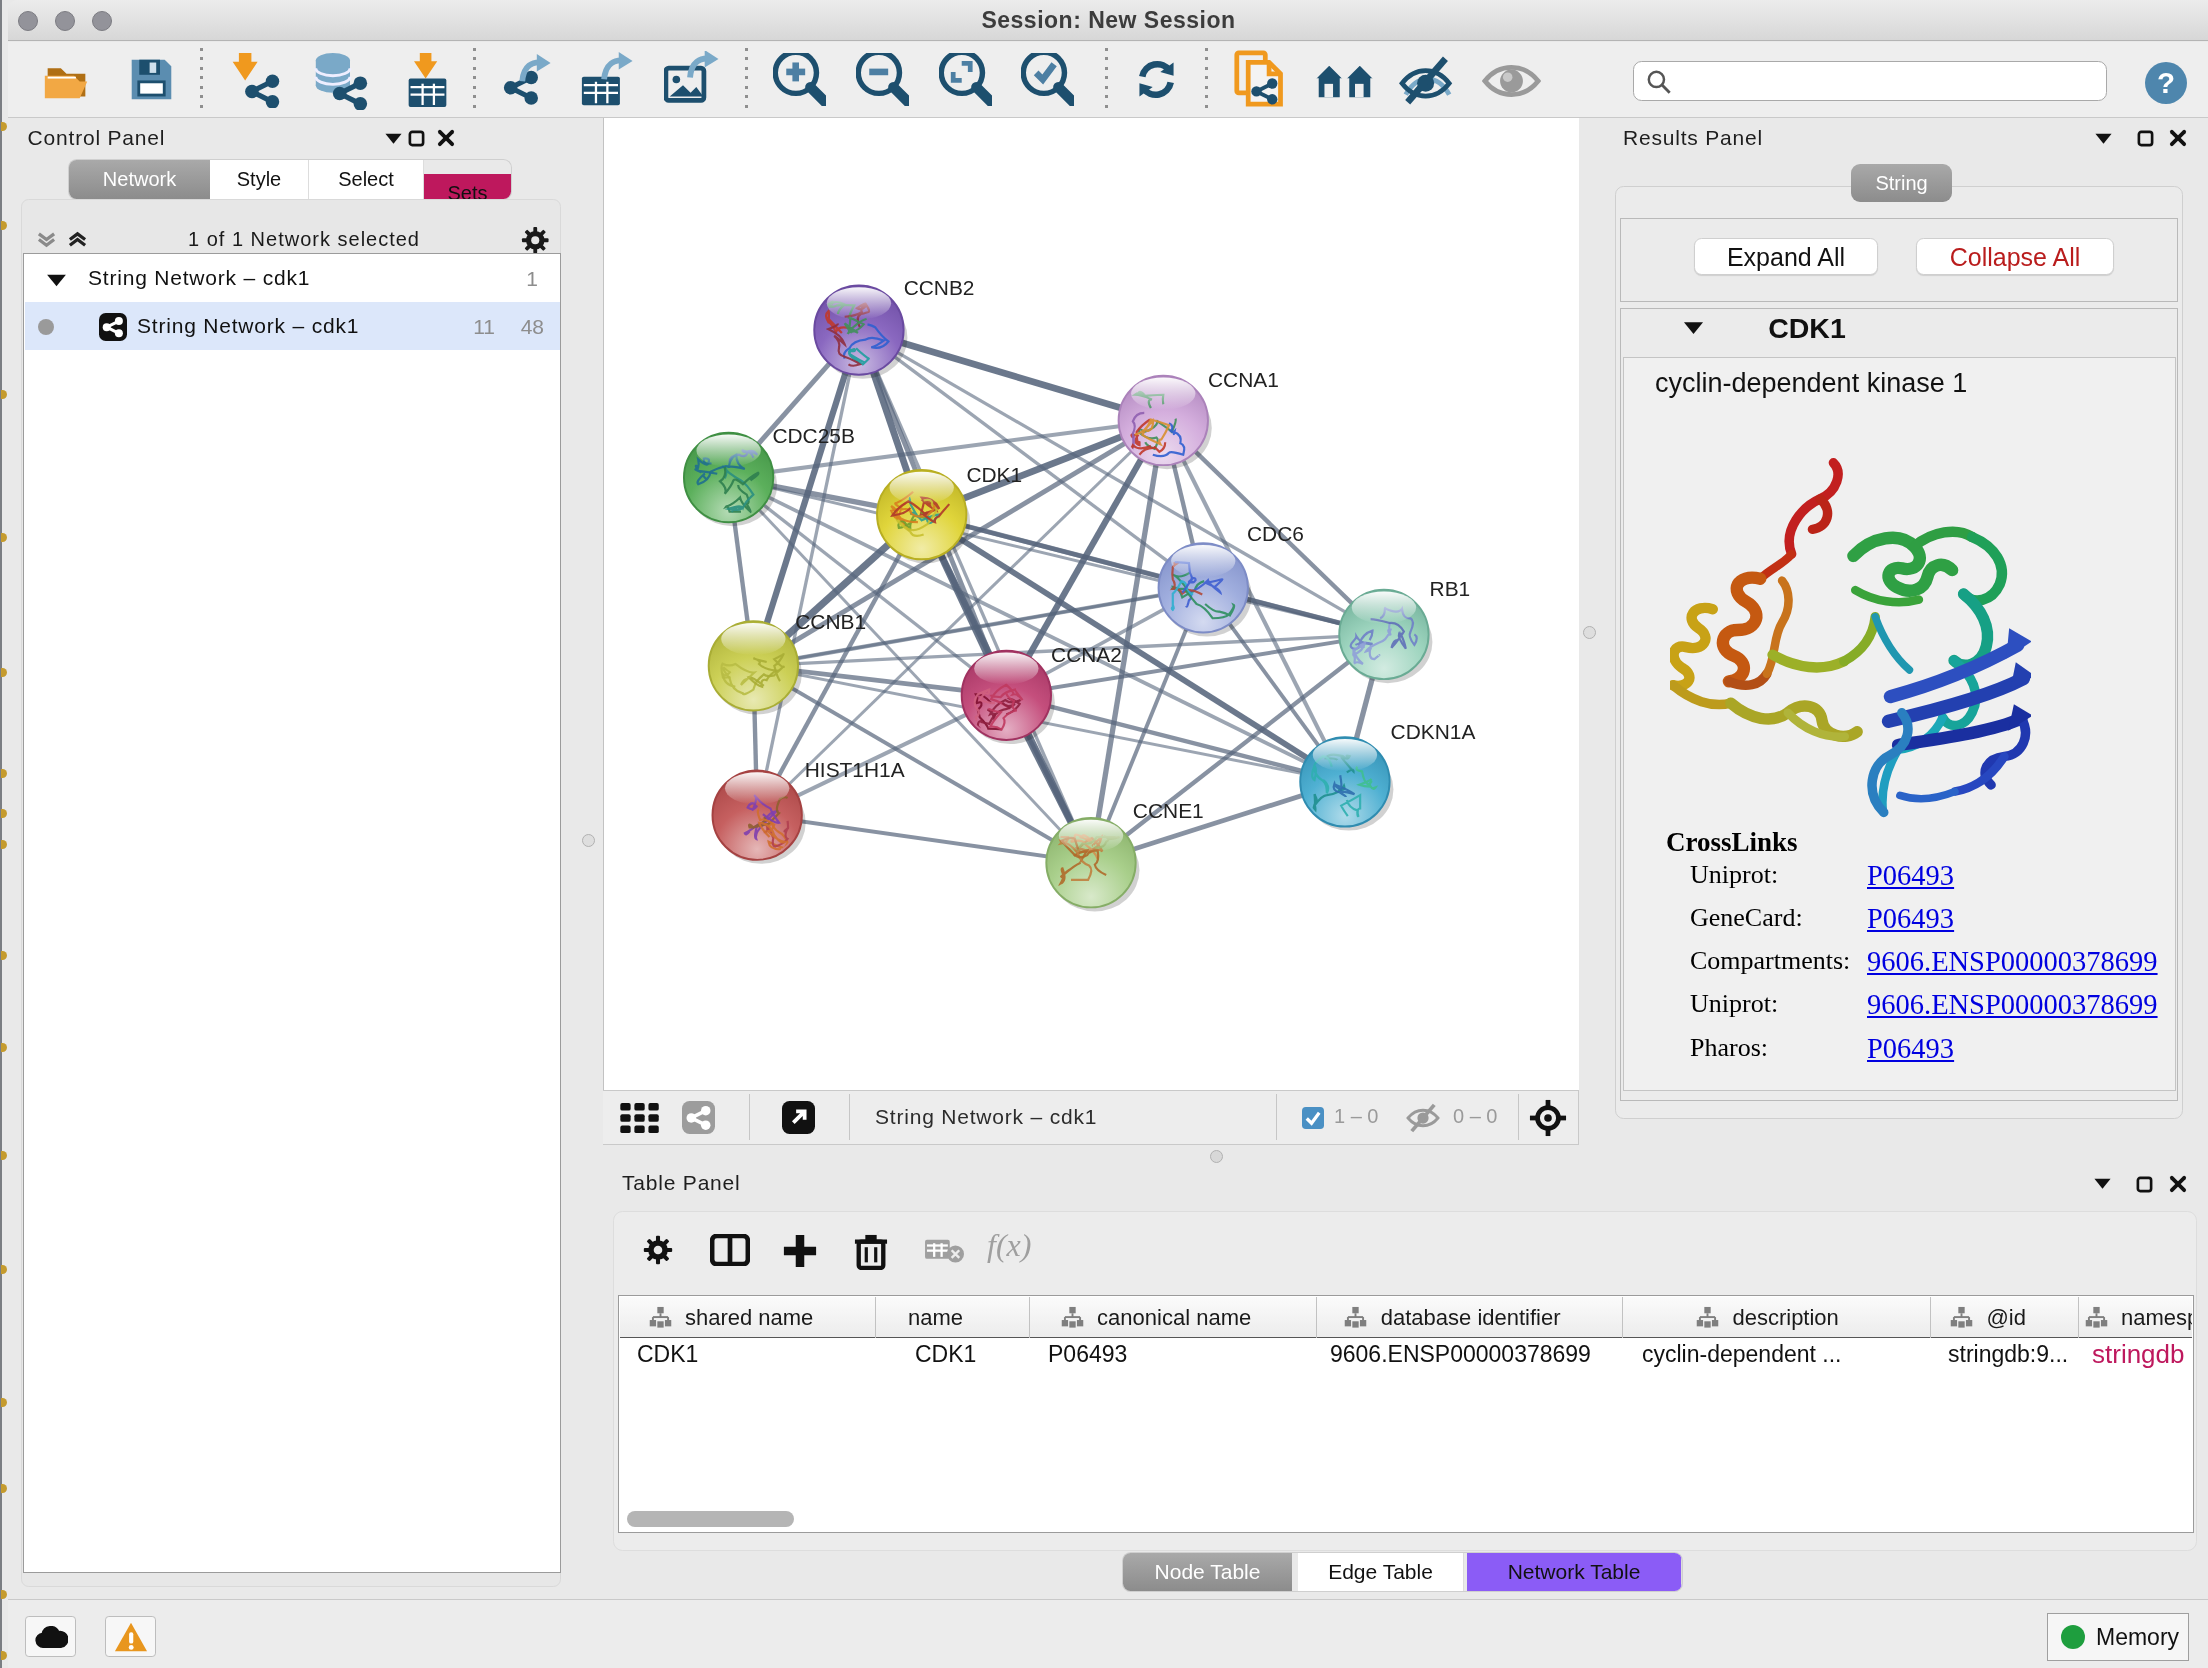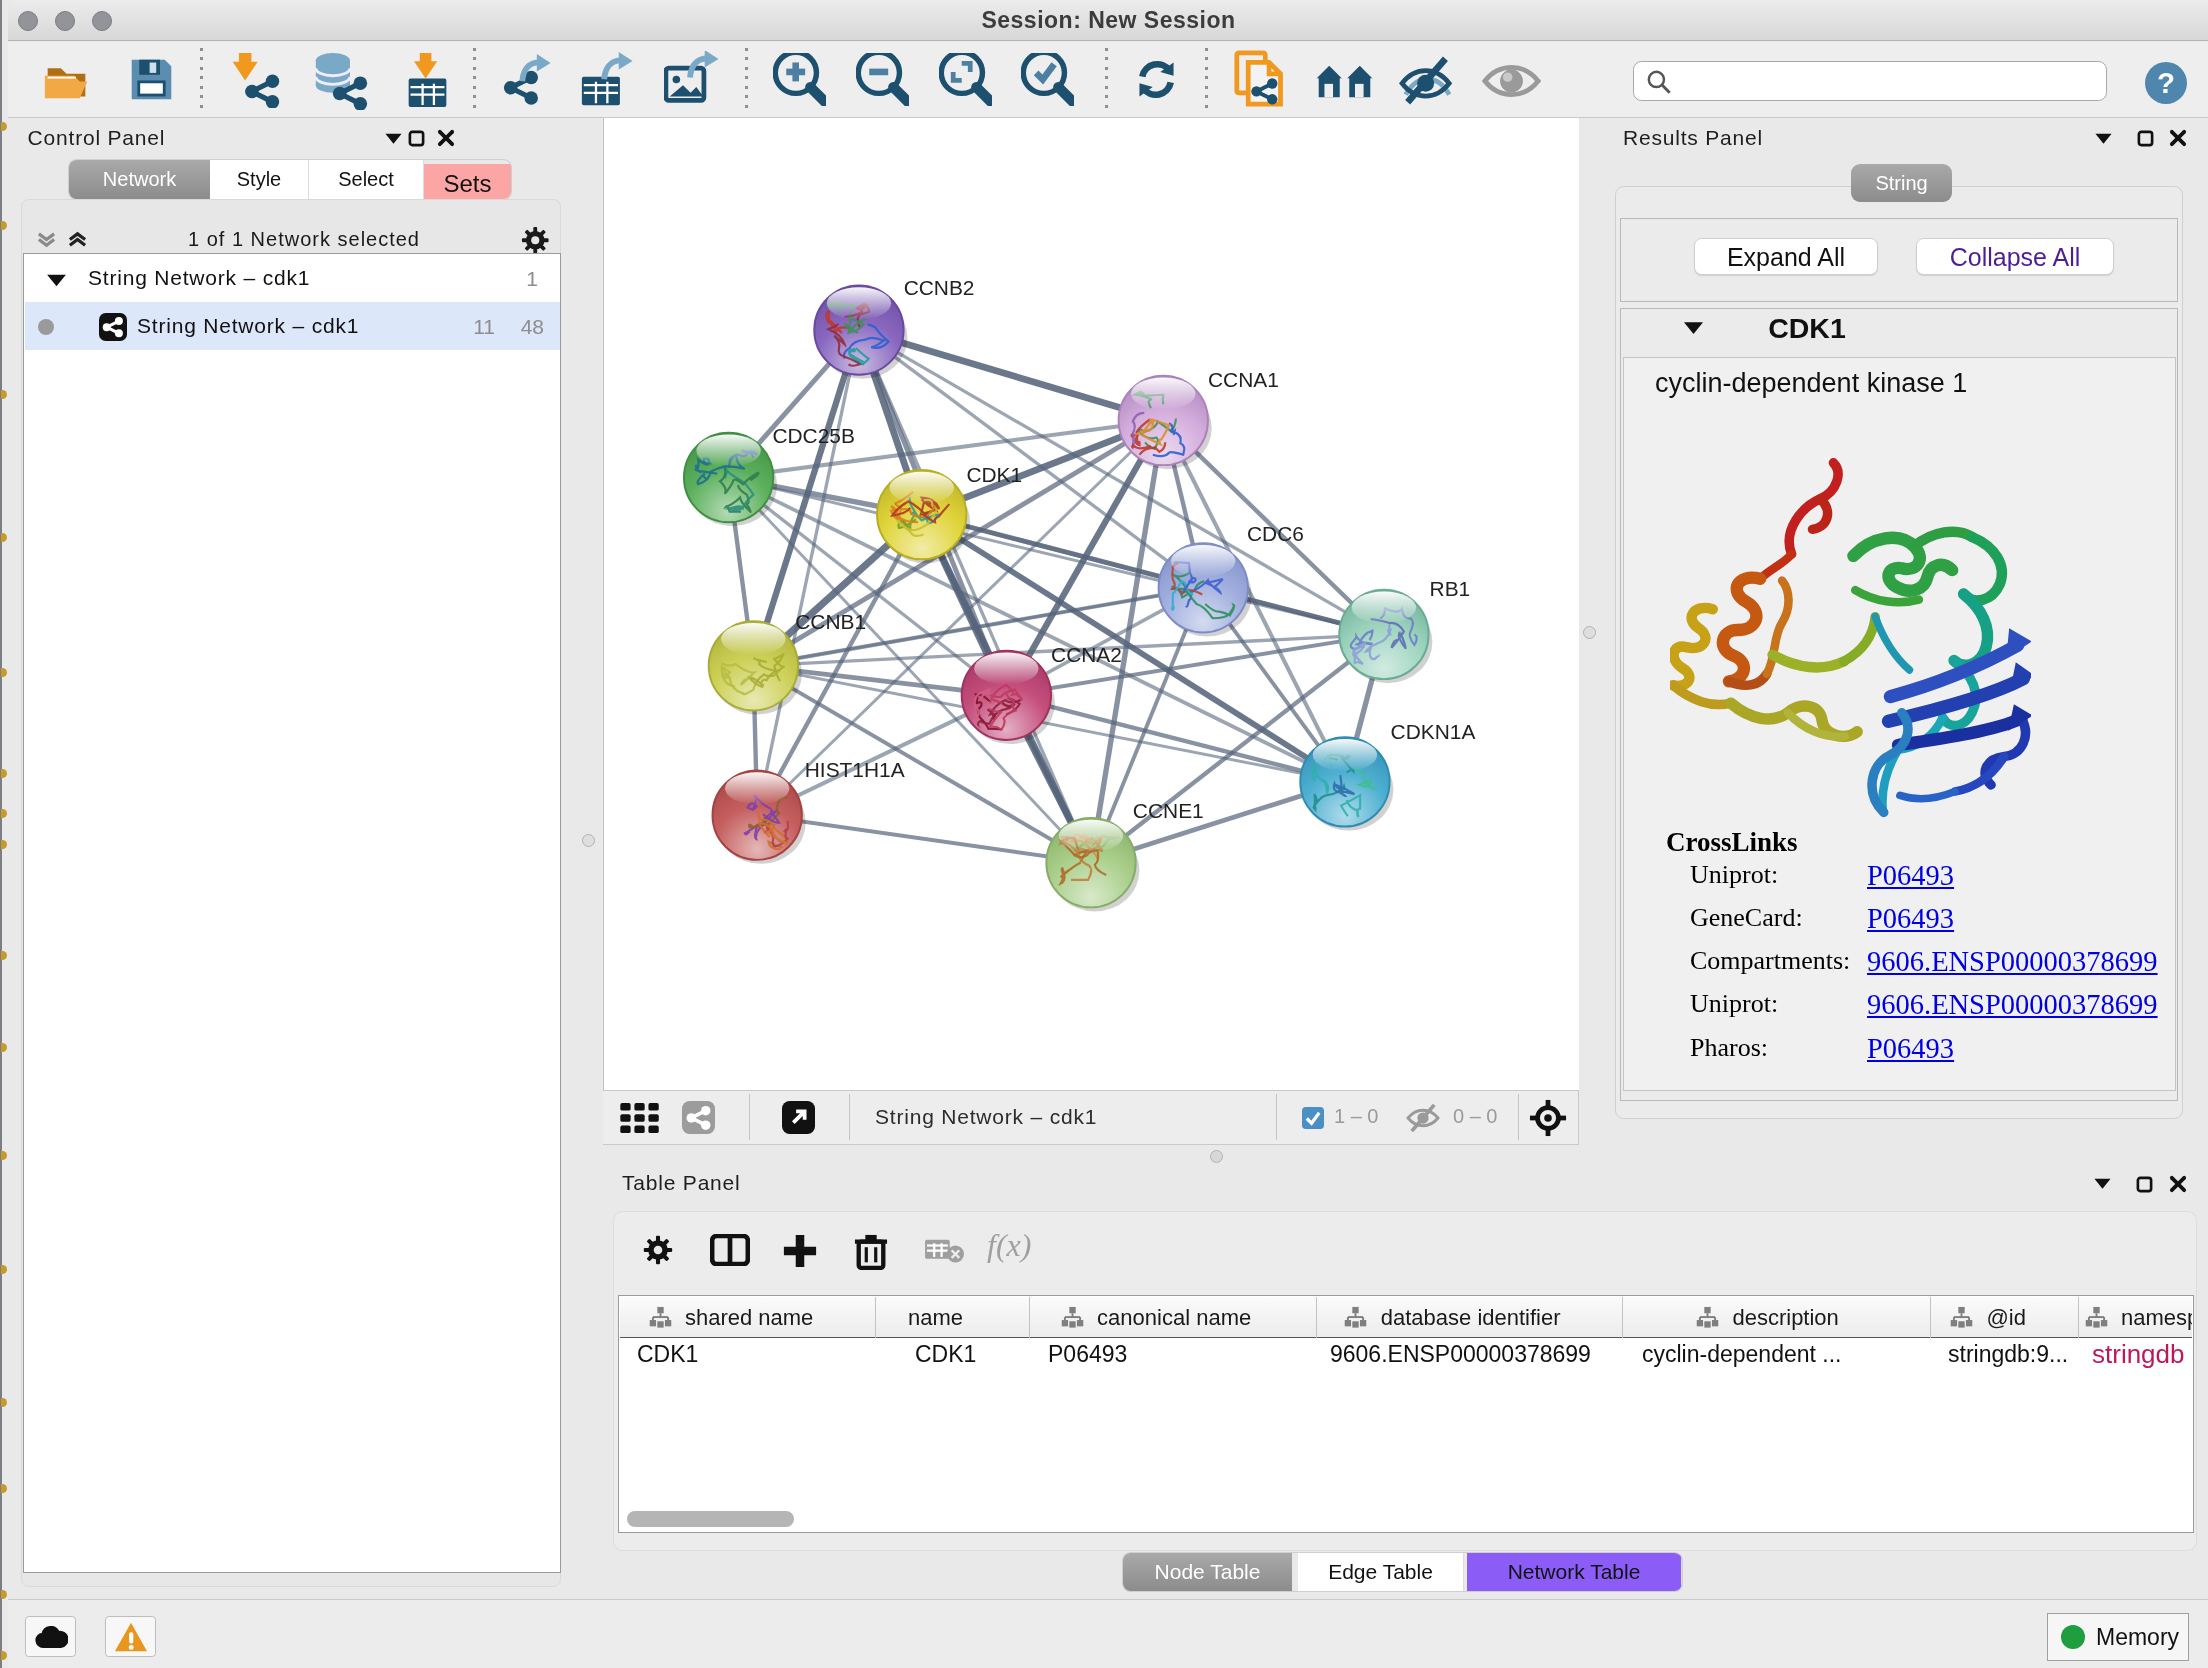--- a/index.html
+++ b/index.html
@@ -184,21 +184,21 @@
 <svg style="position:absolute;left:437px;top:129px;" width="18" height="18" viewBox="0 0 19 19">
     <g stroke="#111" stroke-width="4" stroke-linecap="round">
       <line x1="3.0" y1="3.0" x2="16.0" y2="16.0"></line>
       <line x1="16.0" y1="3.0" x2="3.0" y2="16.0"></line>
     </g>
   </svg>
 <div class="abs" style="left:69px;top:160px;width:442px;height:39px;border-radius:7.6px;overflow:hidden;box-shadow:0 0 0 1px #cfcfcf">
     <div class="graytab" style="position:absolute;left:0px;top:0;width:141px;height:39px;line-height:39px;text-align:center;font-size:20px;">Network</div>
     <div class="" style="position:absolute;left:141px;top:0;width:99px;height:39px;line-height:39px;text-align:center;font-size:20px;background:#fff;color:#111;border-right:1px solid #ddd">Style</div>
     <div class="" style="position:absolute;left:240px;top:0;width:115px;height:39px;line-height:39px;text-align:center;font-size:20px;background:#fff;color:#111;border-right:1px solid #ddd">Select</div>
-    <div class="" style="position:absolute;left:355px;top:4px;width:88px;height:39px;line-height:39px;text-align:center;font-size:24px;background:#fca5a5;color:#111;border-right:1px solid #ddd">Sets</div>
+    <div class="" style="position:absolute;left:355px;top:14px;width:88px;height:39px;line-height:39px;text-align:center;font-size:20px;background:#be185d;color:#111;border-right:1px solid #ddd">Sets</div>
   </div>
 <div class="abs" style="left:21px;top:199px;width:540px;height:1388px;background:#e7e7e7;border-radius:7.6px;border:1px solid #d9d9d9"></div>
 <svg style="position:absolute;left:36px;top:231px;" width="21" height="19" viewBox="0 0 22 20">
     <g stroke="#8a8a8a" stroke-width="3.4" fill="none">
       <path d="M3,3 L11,9 L19,3"></path>
       <path d="M3,9 L11,15 L19,9"></path>
     </g>
   </svg>
 <svg style="position:absolute;left:67px;top:231px;" width="21" height="19" viewBox="0 0 22 20">
     <g stroke="#222" stroke-width="3.4" fill="none">
@@ -581,21 +581,21 @@
 <svg style="position:absolute;left:2169px;top:129px;" width="18" height="18" viewBox="0 0 19 19">
     <g stroke="#111" stroke-width="4" stroke-linecap="round">
       <line x1="3.0" y1="3.0" x2="16.0" y2="16.0"></line>
       <line x1="16.0" y1="3.0" x2="3.0" y2="16.0"></line>
     </g>
   </svg>
 <div class="abs" style="left:1615px;top:186px;width:568px;height:933px;background:#ebebeb;border:1px solid #cfcfcf;border-radius:8.6px"></div>
 <div class="abs graytab" style="left:1851px;top:164px;width:101px;height:38px;border-radius:9px;font-size:20px;text-align:center;line-height:38px">String</div>
 <div class="abs" style="left:1620px;top:218px;width:558px;height:84px;border:1.9px solid #b9b9b9;background:#ebebeb"></div>
 <div class="abs" style="left:1694px;top:238px;width:184px;height:37px;background:#fff;border:1px solid #cfcfcf;border-radius:7.6px;font-size:25px;text-align:center;line-height:36px;color:#111;box-shadow:0 1px 1px rgba(0,0,0,0.12)">Expand All</div>
-<div class="abs" style="left:1916px;top:238px;width:198px;height:37px;background:#fff;border:1px solid #cfcfcf;border-radius:7.6px;font-size:25px;text-align:center;line-height:36px;color:#4c1d95;box-shadow:0 1px 1px rgba(0,0,0,0.12)">Collapse All</div>
+<div class="abs" style="left:1916px;top:238px;width:198px;height:37px;background:#fff;border:1px solid #cfcfcf;border-radius:7.6px;font-size:25px;text-align:center;line-height:36px;color:#b91c1c;box-shadow:0 1px 1px rgba(0,0,0,0.12)">Collapse All</div>
 <div class="abs" style="left:1620px;top:308px;width:558px;height:793px;border:1.9px solid #b9b9b9;background:#ebebeb"></div>
 <svg style="position:absolute;left:1683px;top:321px;" width="21" height="14.3" viewBox="0 0 22 15">
     <path d="M1.0,1.2999999999999998 L21.0,1.2999999999999998 L11,13.7 Z" fill="#111"></path>
   </svg>
 <div class="abs" style="left:1731px;top:312px;width:152px;font-size:28.5px;font-weight:bold;color:#111;text-align:center">CDK1</div>
 <div class="abs" style="left:1623px;top:357px;width:553px;height:734px;background:#f0f0f0;border:1px solid #c4c4c4"></div>
 <div class="abs" style="left:1655px;top:368px;font-size:27px;color:#111">cyclin-dependent kinase 1</div>
 <svg width="361" height="367" viewBox="0 0 380 386" style="position:absolute;left:1670px;top:457px">
     <path d="M128,102 C118,76 140,52 158,44 C176,36 182,16 172,6" fill="none" stroke="#c21f1f" stroke-width="10" stroke-linecap="round"></path>
     <path d="M158,44 C172,56 166,74 150,76" fill="none" stroke="#bb2418" stroke-width="10" stroke-linecap="round"></path>

